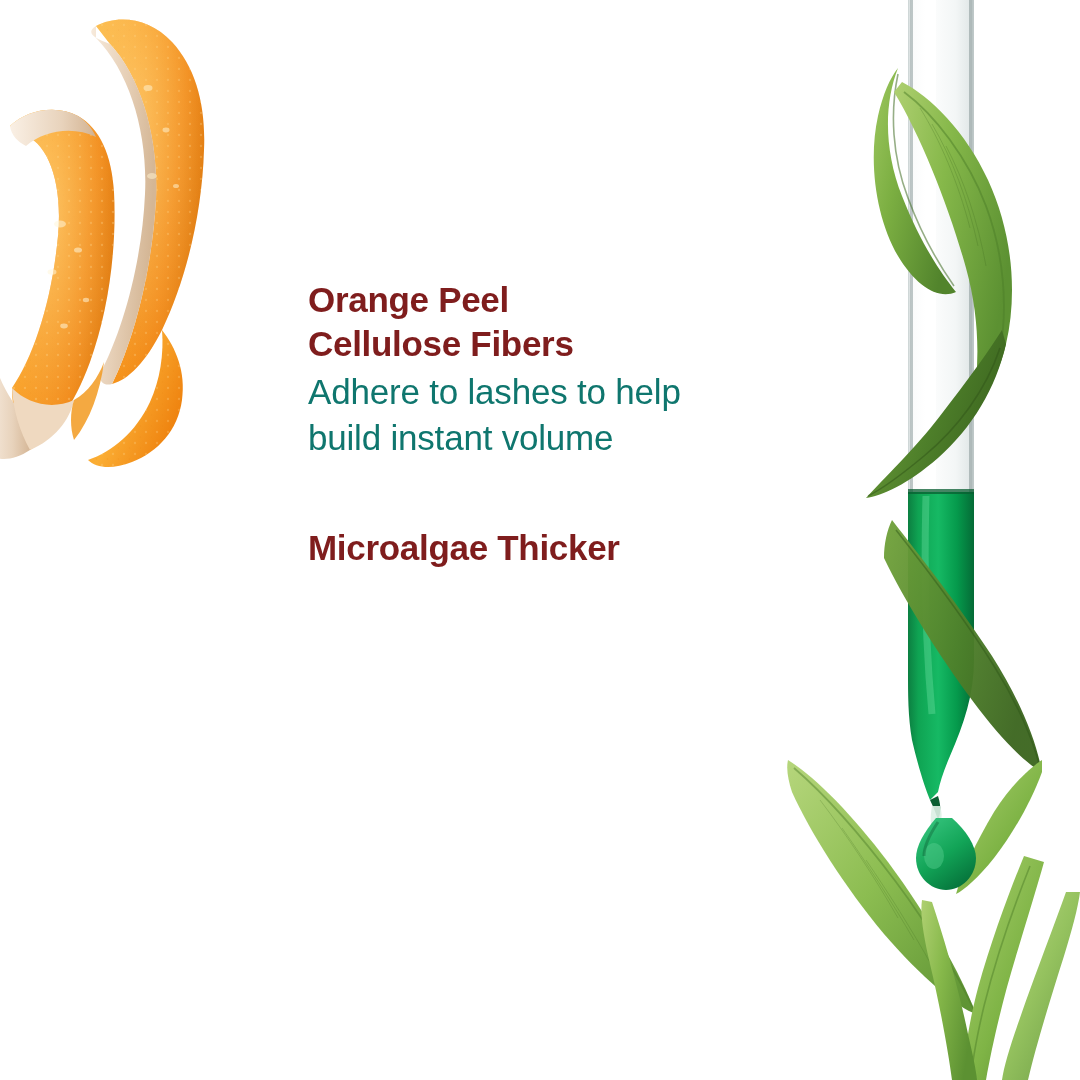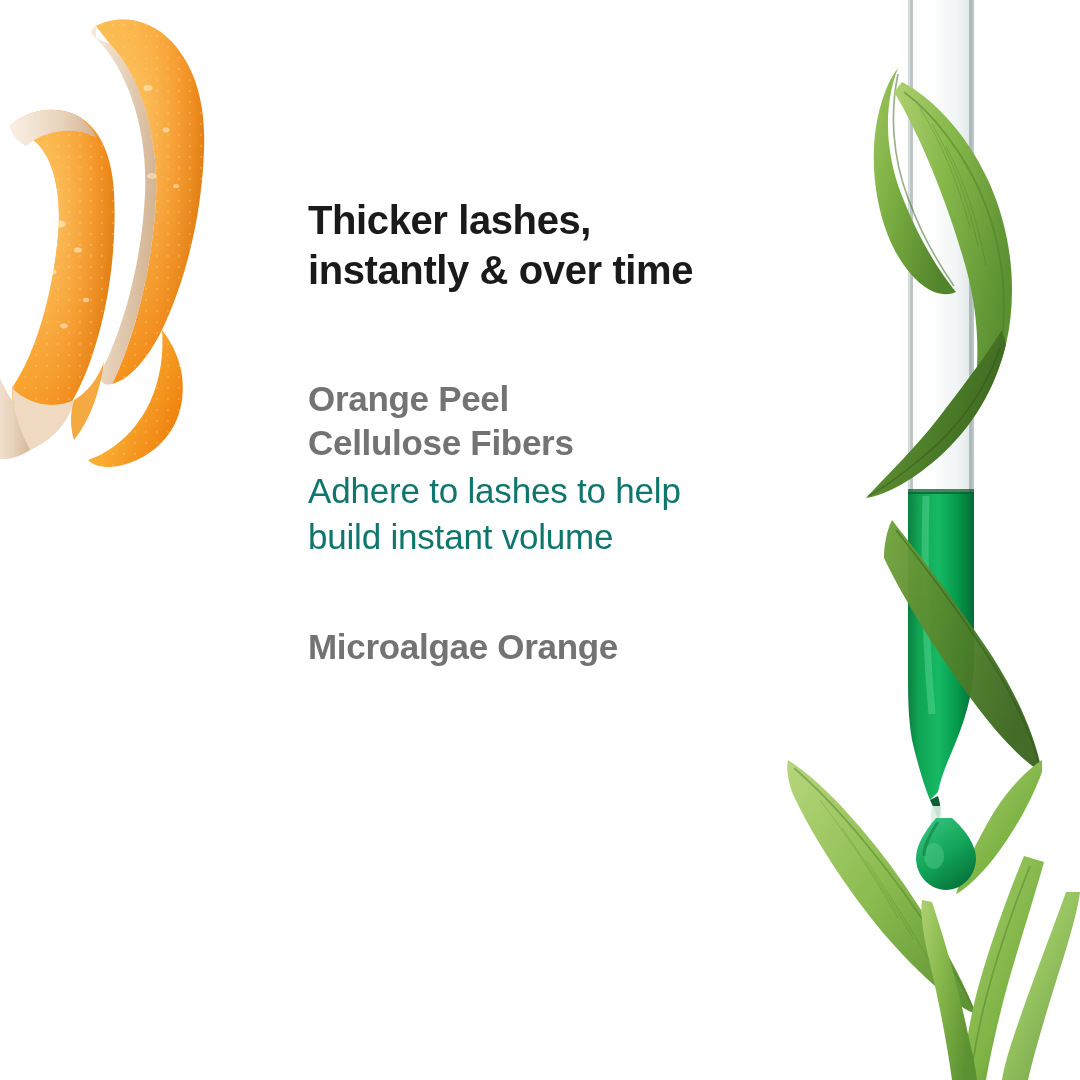--- a/index.html
+++ b/index.html
@@ -41,21 +41,21 @@
   }
   .block-1 { margin-top: 82px; }
   .block-2 { margin-top: 66px; }
 
   .ingredient-title {
     font-family: "Liberation Sans", sans-serif;
     font-weight: 700;
     font-size: 35px;
     line-height: 1.26;
     letter-spacing: -0.3px;
-    color: #737373;
+    color: #7f1d1d;
     margin: 0 0 3px 0;
     white-space: pre-line;
   }
 
   .ingredient-desc {
     font-family: "Liberation Sans", sans-serif;
     font-weight: 400;
     font-size: 35px;
     line-height: 1.30;
     letter-spacing: -0.2px;
@@ -393,29 +393,27 @@
                  C 230 1046, 224 1066, 222 1080
                  L 248 1080
                  C 256 1046, 270 1000, 284 956
                  C 292 930, 298 908, 300 892 Z" fill="url(#leafBL)" opacity="0.92"></path>
       </g>
     </svg>
   </div>
 
   <div class="text-column">
 
-    <h1 class="headline">Thicker lashes,
-instantly &amp; over time</h1>
 
     <div class="block block-1">
       <h2 class="ingredient-title">Orange Peel
 Cellulose Fibers</h2>
       <p class="ingredient-desc">Adhere to lashes to help
 build instant volume</p>
     </div>
 
     <div class="block block-2">
-      <h2 class="ingredient-title">Microalgae Orange</h2>
+      <h2 class="ingredient-title">Microalgae Thicker</h2>
     </div>
 
   </div>
 
 </div>
 
 </body></html>

